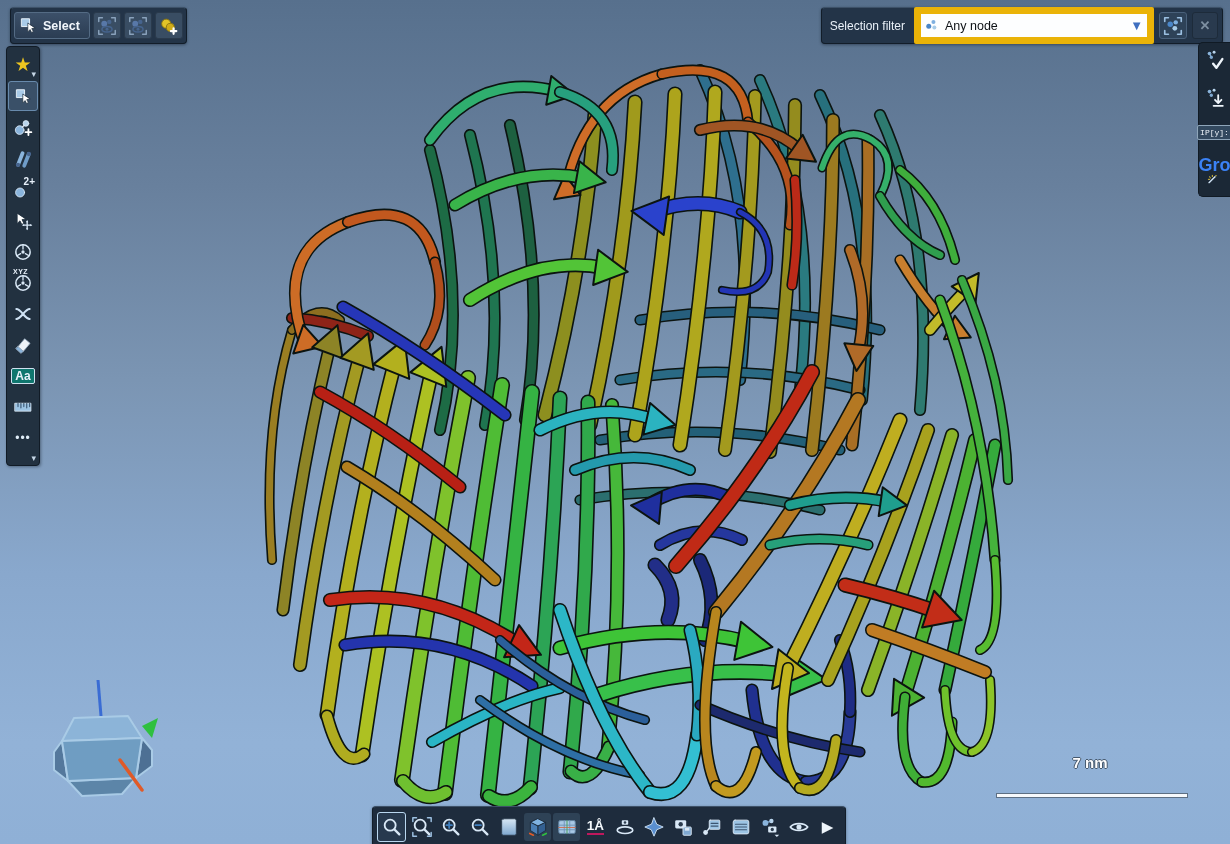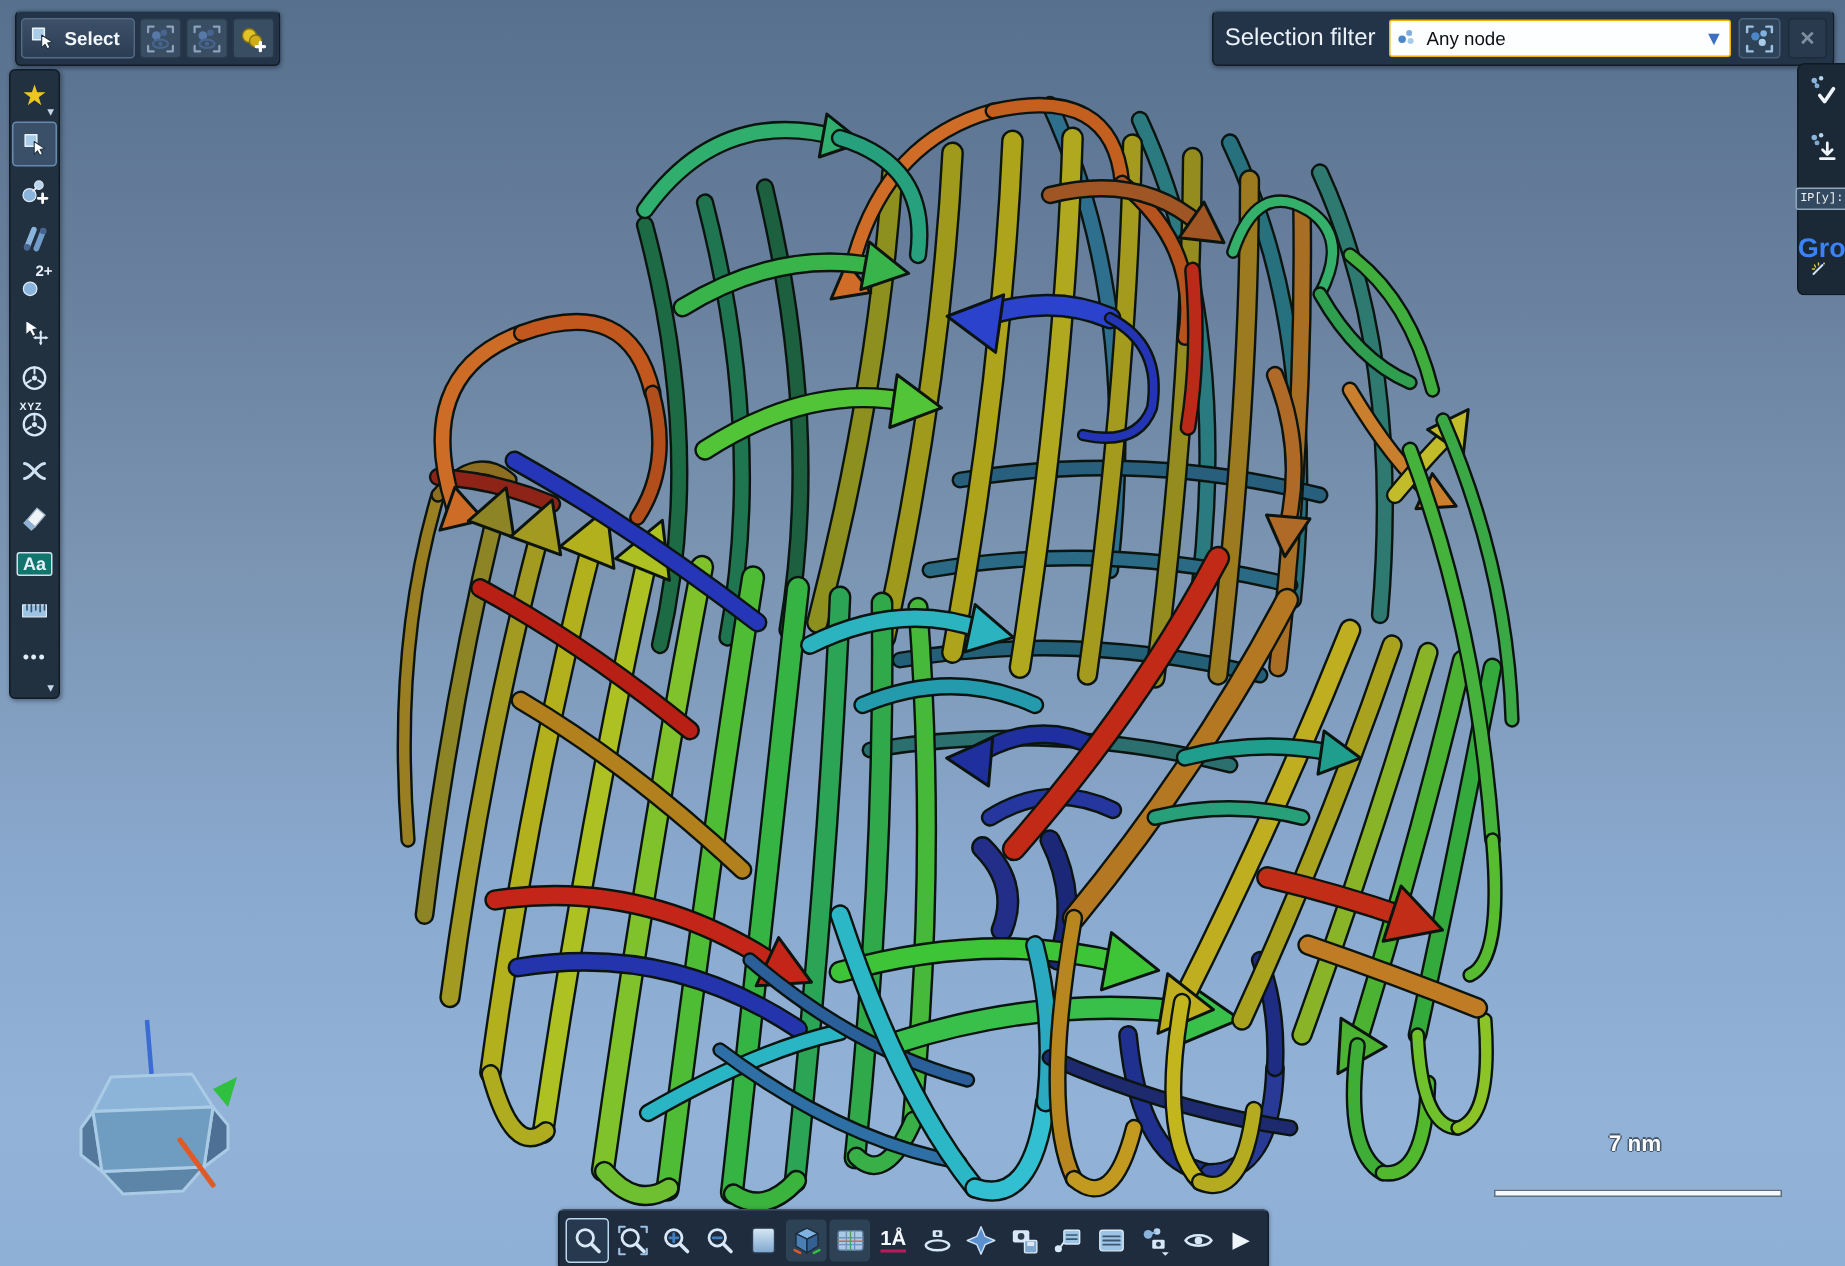--- a/index.html
+++ b/index.html
@@ -18,22 +18,22 @@
   .ic{display:flex;align-items:center;justify-content:center;}
 
   
   #tl{left:10px;top:7px;height:31px;padding:2px 3px;gap:3px;justify-content:flex-end;}
   .select-btn{height:25px;padding:0 9px 0 5px;display:flex;align-items:center;gap:6px;border-radius:3px;
       background:linear-gradient(#3c5069,#2b3d53);border:1px solid #546b84;}
   .select-btn .lbl{color:#f2f7fc;font-size:12.5px;font-weight:bold;}
   .sq-btn{width:26px;height:25px;background:#394d63;border:1px solid #2a3a4c;}
   
   #tr{right:7px;top:7px;height:31px;padding:2px 4px;gap:5px;}
-  #tr .flabel{color:#e9f0f8;font-size:16px;padding:0 4px;text-align:right;}
-  .combo{height:23px;width:218px;background:#fdfeff;border:1px solid #eab308;border-radius:2px;
+  #tr .flabel{color:#e9f0f8;font-size:12px;padding:0 4px;text-align:right;}
+  .combo{height:23px;width:218px;background:#fdfeff;border:7px solid #eab308;border-radius:2px;
          display:flex;align-items:center;gap:5px;padding:0 4px;}
   .combo .val{flex:1;color:#0d1115;font-size:12.5px;}
   .combo .dd{color:#3f6fc0;font-size:13px;line-height:1;}
   .frame-btn{width:26px;height:25px;background:#2e4258;border:1px solid #49607a;}
   .x-btn{width:24px;height:25px;background:#293a4e;border:1px solid #1d2b3a;color:#7d8fa1;font-size:13px;font-weight:bold;}
 
   
   #lt{left:6px;top:46px;width:32px;background:#223140;border:1px solid #111b26;border-radius:4px;
       display:flex;flex-direction:column;align-items:center;padding:3px 0 2px;gap:3px;position:absolute;
       box-shadow:1px 1px 3px rgba(10,20,30,.4);}

